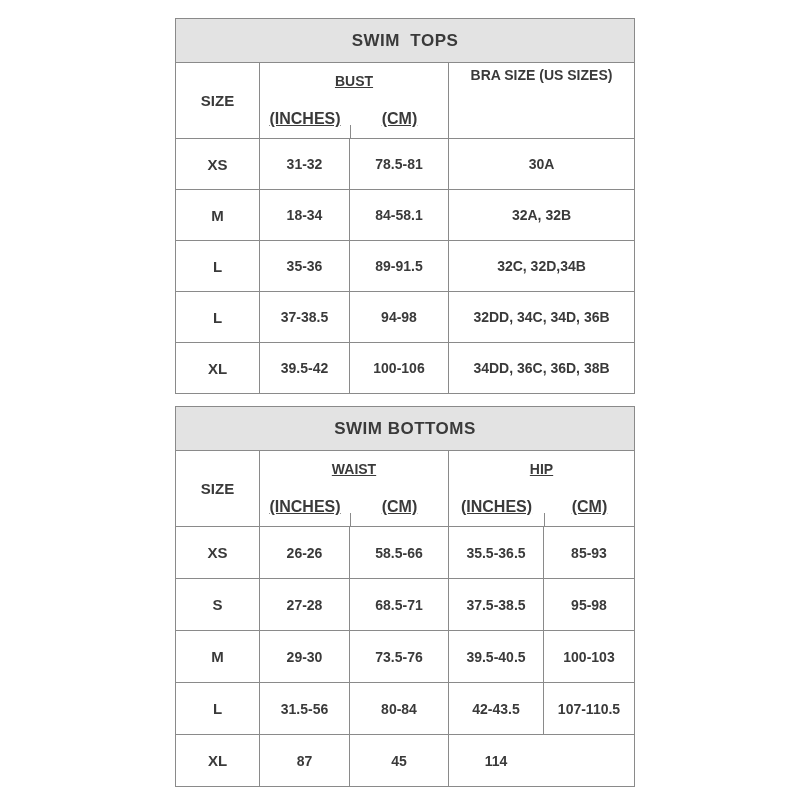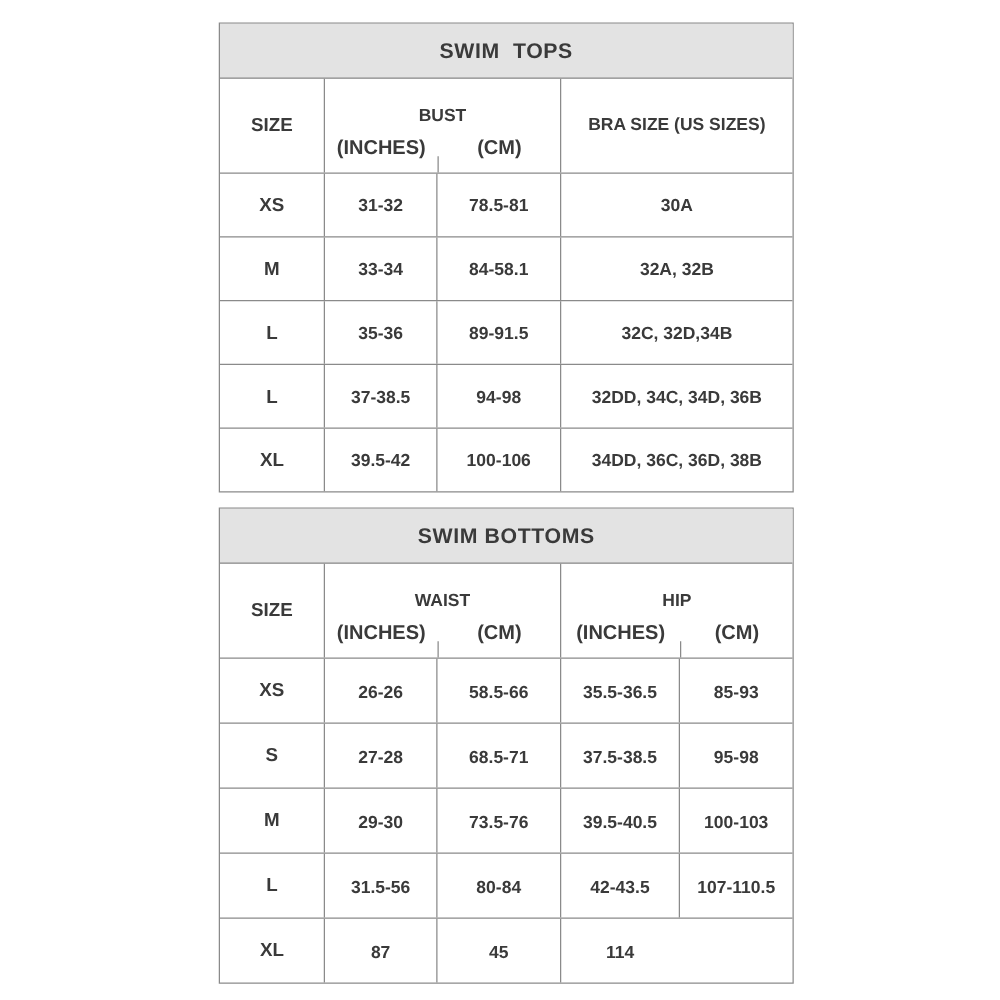--- a/index.html
+++ b/index.html
@@ -30,26 +30,27 @@
     font-size:17px;
     letter-spacing:0.5px;
     white-space:pre;
   }
   .hdr{display:grid;height:75px;}
   .cols-head{grid-template-columns:83px 189px 186px;}
   .cell{display:flex;align-items:center;justify-content:center;font-size:14px;}
   .hdr > .cell, .hdr > .group-cell{border-left:1px solid var(--border);}
   .hdr > :first-child{border-left:none;}
   .size-head{font-size:15px;}
-  .top-align{align-items:flex-start;padding-top:28px;text-align:right;}
+  .top-align{align-items:flex-start;padding-top:4px;text-align:right;}
   .group-cell{
     position:relative;
     display:flex;flex-direction:column;
     justify-content:space-between;
-    padding:21px 0 10px 0;
+    padding:10px 0 10px 0;
+    text-decoration:underline;
   }
   .group-label{text-align:center;font-size:14px;}
   .sub-row{display:grid;}
   .sub-row-t1{grid-template-columns:90px 99px;}
   .sub-row-waist{grid-template-columns:90px 99px;}
   .sub-row-hip{grid-template-columns:95px 91px;}
   .sub{text-align:center;font-size:16px;}
   .tick{
     position:absolute;bottom:0;width:1px;height:13px;
     background:var(--border);
@@ -82,21 +83,21 @@
     </div>
 
     <div class="row row-t1">
       <div class="cell">XS</div>
       <div class="cell">31-32</div>
       <div class="cell">78.5-81</div>
       <div class="cell">30A</div>
     </div>
     <div class="row row-t1">
       <div class="cell">M</div>
-      <div class="cell">33-34</div>
+      <div class="cell">18-34</div>
       <div class="cell">84-58.1</div>
       <div class="cell">32A, 32B</div>
     </div>
     <div class="row row-t1">
       <div class="cell">L</div>
       <div class="cell">35-36</div>
       <div class="cell">89-91.5</div>
       <div class="cell">32C, 32D,34B</div>
     </div>
     <div class="row row-t1">

